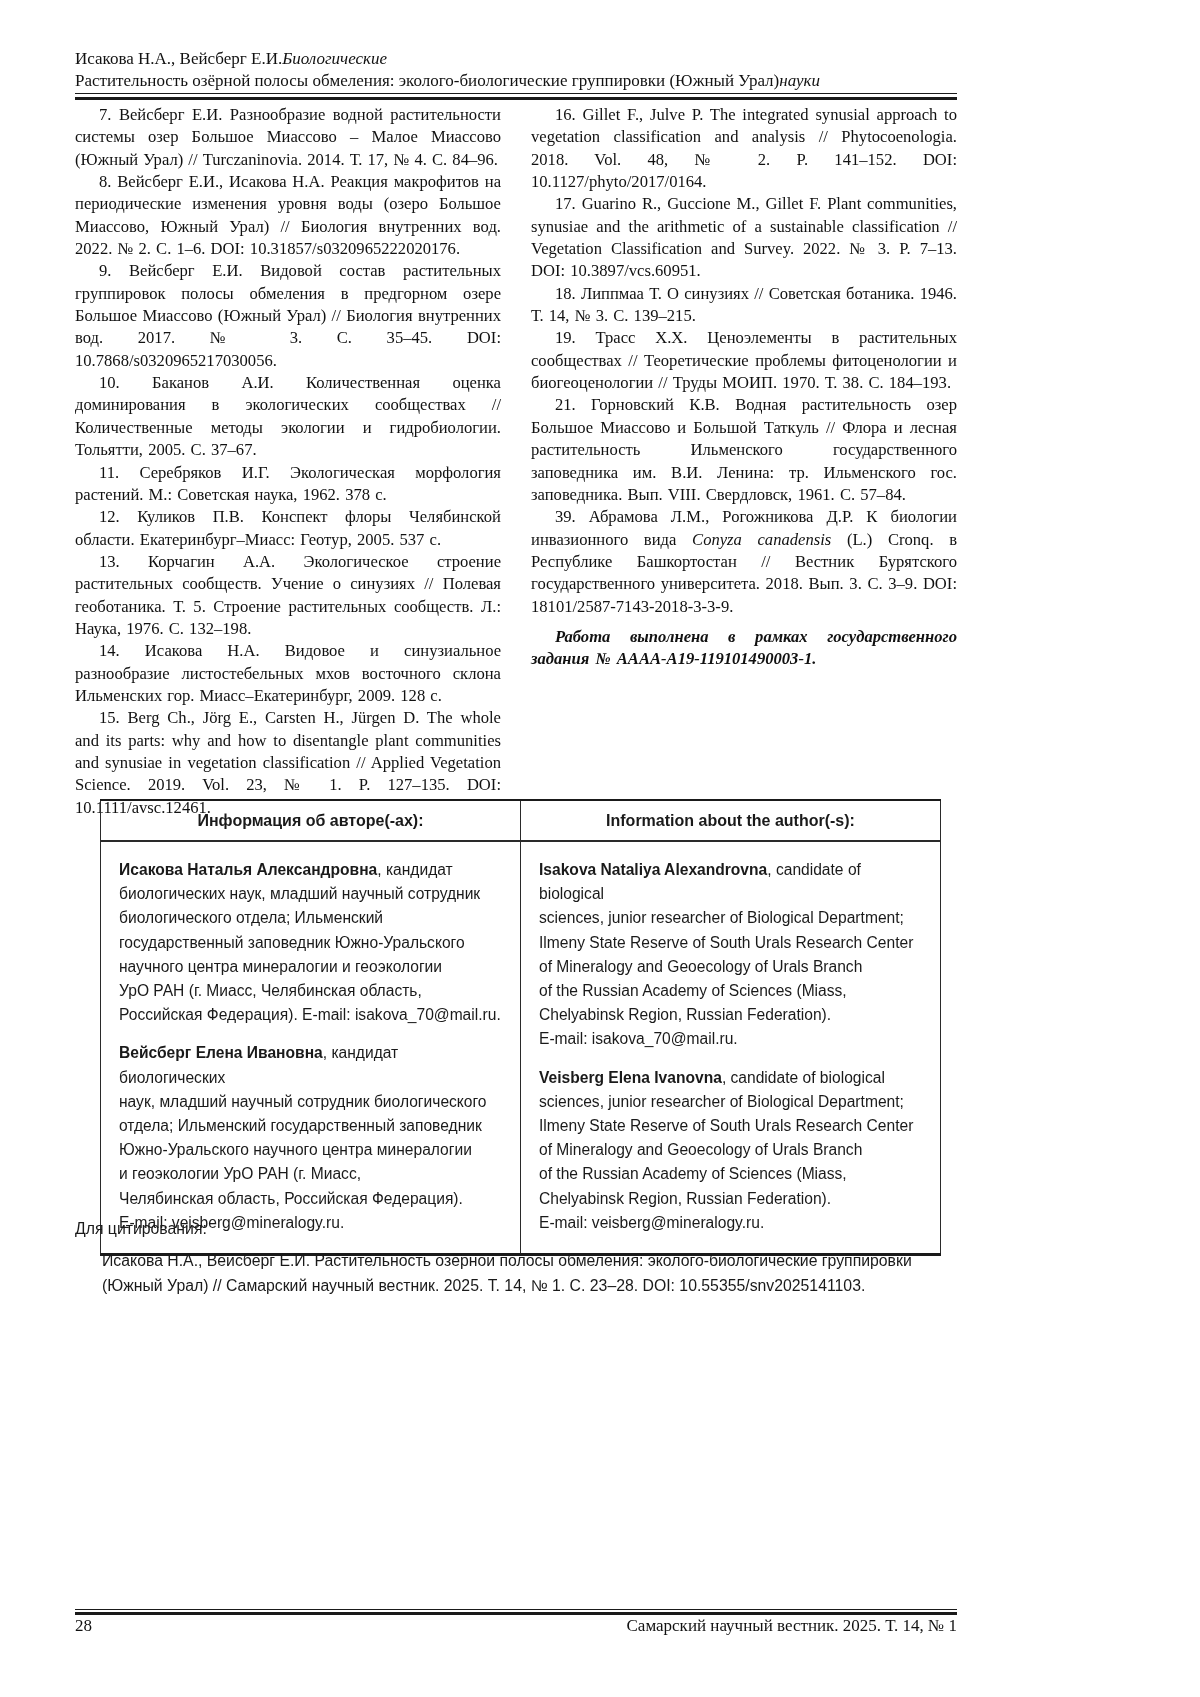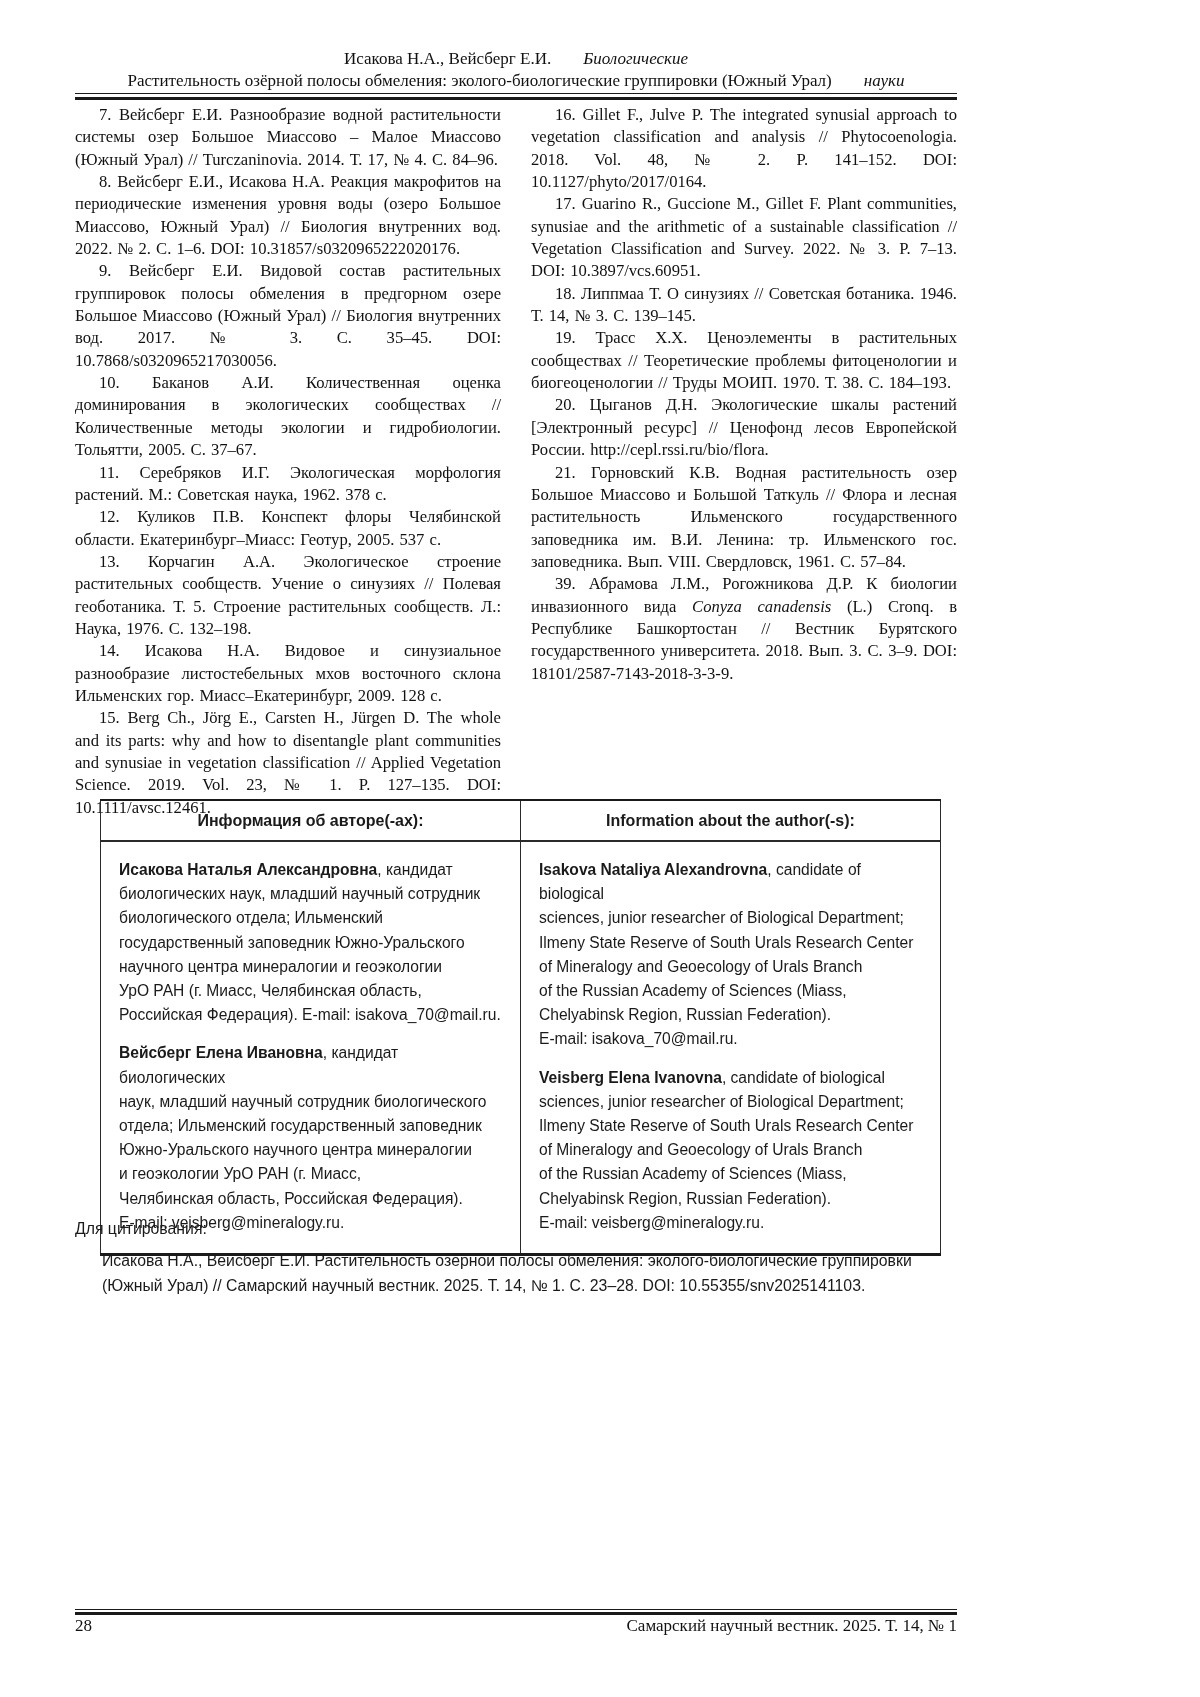--- a/index.html
+++ b/index.html
@@ -5,21 +5,21 @@
   * { margin:0; padding:0; box-sizing:border-box; }
   html,body { background:#ffffff; }
   body {
     width:1200px; height:1697px; position:relative;
     font-family:"Liberation Serif", serif; color:#111;
   }
   .page { position:absolute; inset:0; }
 
   
   .runhead { position:absolute; top:48px; left:75px; width:882px; }
-  .runhead-row { display:flex; justify-content:center; font-size:17px; line-height:22px;gap:32px; }
+  .runhead-row { display:flex; justify-content:flex-start; font-size:17px; line-height:22px; }
   .runhead .section { font-style:italic; text-align:right; white-space:nowrap; }
   .rule-thin  { position:absolute; top:93px; left:75px; width:882px; height:0; border-top:1.5px solid #1a1a1a; }
   .rule-thick { position:absolute; top:97px; left:75px; width:882px; height:0; border-top:3px solid #1a1a1a; }
 
   
   .refs { position:absolute; top:104px; left:75px; width:882px; display:flex; gap:30px; }
   .col { width:434px; }
   .ref {
     font-size:16.6px; line-height:22.35px; text-align:justify;
     text-indent:24px; word-spacing:1px;
@@ -90,25 +90,25 @@
       <p class="ref">10. Баканов А.И. Количественная оценка доминирования в экологических сообществах // Количественные методы экологии и гидробиологии. Тольятти, 2005. С. 37–67.</p>
       <p class="ref">11. Серебряков И.Г. Экологическая морфология растений. М.: Советская наука, 1962. 378 с.</p>
       <p class="ref">12. Куликов П.В. Конспект флоры Челябинской области. Екатеринбург–Миасс: Геотур, 2005. 537 с.</p>
       <p class="ref">13. Корчагин А.А. Экологическое строение растительных сообществ. Учение о синузиях // Полевая геоботаника. Т. 5. Строение растительных сообществ. Л.: Наука, 1976. С. 132–198.</p>
       <p class="ref">14. Исакова Н.А. Видовое и синузиальное разнообразие листостебельных мхов восточного склона Ильменских гор. Миасс–Екатеринбург, 2009. 128 с.</p>
       <p class="ref">15. Berg Ch., Jörg E., Carsten H., Jürgen D. The whole and its parts: why and how to disentangle plant communities and synusiae in vegetation classification // Applied Vegetation Science. 2019. Vol. 23, № 1. P. 127–135. DOI: 10.1111/avsc.12461.</p>
     </div>
     <div class="col">
       <p class="ref">16. Gillet F., Julve P. The integrated synusial approach to vegetation classification and analysis // Phytocoenologia. 2018. Vol. 48, № 2. P. 141–152. DOI: 10.1127/phyto/2017/0164.</p>
       <p class="ref">17. Guarino R., Guccione M., Gillet F. Plant communities, synusiae and the arithmetic of a sustainable classification // Vegetation Classification and Survey. 2022. № 3. P. 7–13. DOI: 10.3897/vcs.60951.</p>
-      <p class="ref">18. Липпмаа Т. О синузиях // Советская ботаника. 1946. Т. 14, № 3. С. 139–145.</p>
+      <p class="ref">18. Липпмаа Т. О синузиях // Советская ботаника. 1946. Т. 14, № 3. С. 139–215.</p>
       <p class="ref">19. Трасс Х.Х. Ценоэлементы в растительных сообществах // Теоретические проблемы фитоценологии и биогеоценологии // Труды МОИП. 1970. Т. 38. С. 184–193.</p>
-      <p class="ref">20. Цыганов Д.Н. Экологические шкалы растений [Электронный ресурс] // Ценофонд лесов Европейской России. http://cepl.rssi.ru/bio/flora.</p>
       <p class="ref">21. Горновский К.В. Водная растительность озер Большое Миассово и Большой Таткуль // Флора и лесная растительность Ильменского государственного заповедника им. В.И. Ленина: тр. Ильменского гос. заповедника. Вып. VIII. Свердловск, 1961. С. 57–84.</p>
       <p class="ref"><span>39. Абрамова Л.М., Рогожникова Д.Р. К биологии инвазионного вида </span><i>Conyza canadensis</i><span> (L.) Cronq. в Республике Башкортостан // Вестник Бурятского государственного университета. 2018. Вып. 3. С. 3–9. DOI: 18101/2587-7143-2018-3-3-9.</span></p>
+      <p class="funding">Работа выполнена в рамках государственного задания № АААА-А19-119101490003-1.</p>
     </div>
   </div>
 
   <table class="authors-table">
     <colgroup>
         <col>
         <col>
       </colgroup>
     <tbody>
         <tr>

